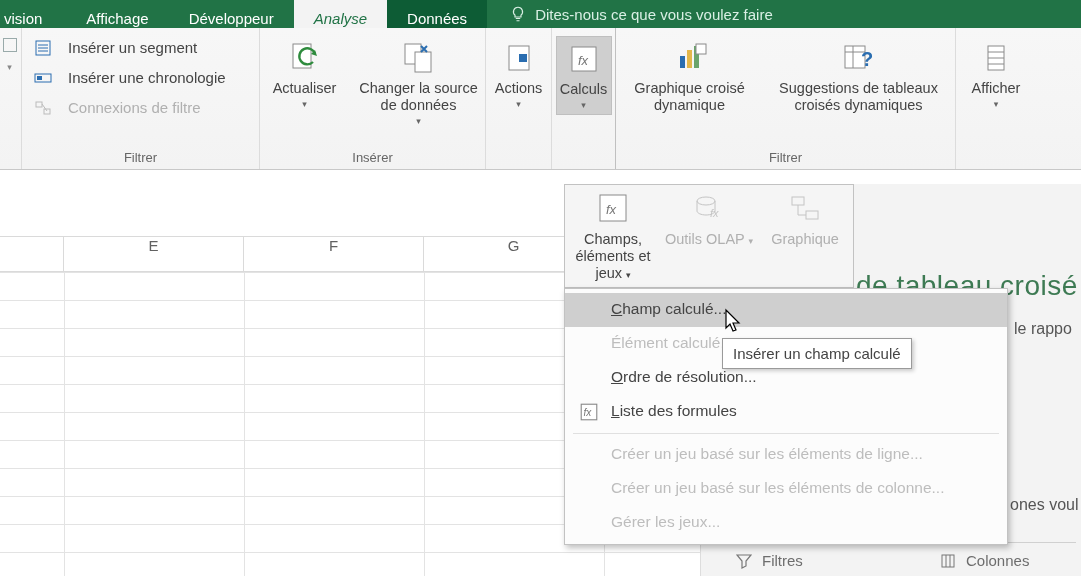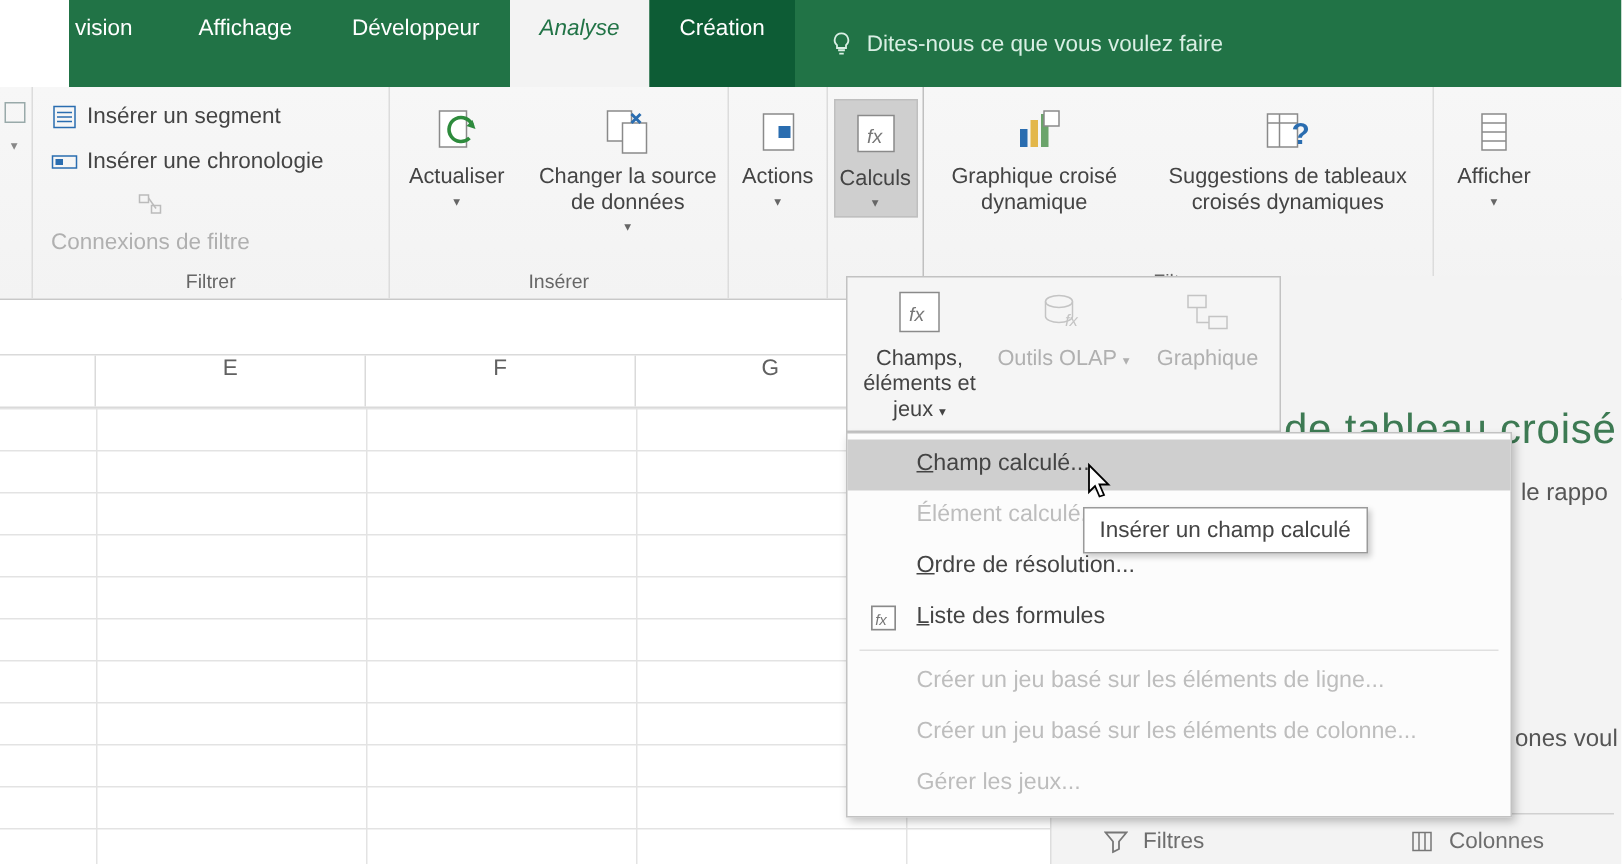--- a/index.html
+++ b/index.html
@@ -1,33 +1,33 @@
 <!DOCTYPE html>
 <html><head>
 <meta charset="utf-8">
 <style>
 * { box-sizing: border-box; margin: 0; padding: 0; font-family: 'Segoe UI', Tahoma, sans-serif; }
 body { width: 1081px; height: 576px; overflow: hidden; background: #fff; font-size: 14px; color: #444; position: relative; }
 
 
-.tabs { display: flex; align-items: stretch; height: 58px; background: #217346; color: #fff; margin-left: 46px; }
+.tabs { display: flex; align-items: stretch; height: 28px; background: #217346; color: #fff; }
 .tab { padding: 10px 20px 8px 20px; font-size: 15px; cursor: pointer; position: relative; }
 .tab.first { padding-left: 4px; padding-right: 24px; }
 .tab.active { background: #f3f3f3; color: #217346; font-style: italic; }
 .tab.alt { background: #0d5c35; }
 .tell-me { flex: 1; display: flex; align-items: center; padding-left: 22px; gap: 8px; color: #d9efe4; font-size: 15px; }
 
 
 .ribbon { display: flex; height: 142px; border-bottom: 1px solid #c8c8c8;
   background: linear-gradient(#f7f7f7,#f3f3f3); font-size: 14px; color: #444; }
 .group { display: flex; flex-direction: column; align-items: center; border-right: 1px solid #dcdcdc; padding: 4px 6px 0 6px; }
 .group-body { flex: 1; display: flex; align-items: flex-start; gap: 6px; padding: 4px 2px; }
 .group-label { font-size: 13px; color: #666; padding: 2px 0 4px 0; }
-.small-item { display: flex; align-items: center; gap: 6px; font-size: 15px; line-height: 22px; padding: 1px 4px; white-space: nowrap; }
-.small-item.disabled { color: #b0b0b0; flex-direction: column; }
+.small-item { display: flex; align-items: center; gap: 16px; font-size: 15px; line-height: 22px; padding: 1px 4px; white-space: nowrap; }
+.small-item.disabled { color: #b0b0b0; }
 .ico { width: 18px; height: 18px; display: inline-flex; align-items: center; justify-content: center; }
 .ico svg { width: 18px; height: 18px; }
 
 
 .big-btn { display: flex; flex-direction: column; align-items: center; width: 86px; text-align: center; padding: 4px 2px; cursor: pointer; }
 .big-btn .bicon { width: 36px; height: 36px; margin-bottom: 4px; display:flex; align-items:center; justify-content:center; }
 .big-btn .bicon svg { width: 36px; height: 36px; }
 .big-btn .lbl { font-size: 14.5px; line-height: 17px; }
 .wide { width: 140px; }
 .xw { width: 170px; }
@@ -79,21 +79,21 @@
 .funnel { width:16px; height:16px; }
 </style>
 </head>
 <body>
 
 <div class="tabs">
   <div class="tab first">vision</div>
   <div class="tab">Affichage</div>
   <div class="tab">Développeur</div>
   <div class="tab active">Analyse</div>
-  <div class="tab alt">Création</div>
+  <div class="tab alt">Données</div>
   <div class="tell-me">
     <span class="ico">
       <svg viewBox="0 0 24 24">
           <path fill="none" stroke="#d9efe4" stroke-width="1.6" d="M9 18h6M10 21h4M12 3a6 6 0 00-4 10.5V16h8v-2.5A6 6 0 0012 3z"></path>
         </svg>
     </span>
     <span>Dites-nous ce que vous voulez faire</span>
   </div>
 </div>
 
@@ -273,21 +273,21 @@
     <div class="gridline-h" style="top:196px;"></div>
     <div class="gridline-h" style="top:224px;"></div>
     <div class="gridline-h" style="top:252px;"></div>
     <div class="gridline-h" style="top:280px;"></div>
   </div>
 
   <div class="right-block" style="left:700px; top:0; width:381px; height:392px;"></div>
 
   <div class="right-frag" style="left:856px; top:86px; font-size:28px; color:#3d7a53; letter-spacing:.5px; white-space:nowrap; width:230px; overflow:hidden;">de tableau croisé</div>
   <div style="position:absolute; left:1014px; top:136px; font-size:16px; color:#555;">le rappo</div>
-  <div style="position:absolute; left:1010px; top:300px; font-size:16px; color:#555;">ones voul</div>
+  <div style="position:absolute; left:1010px; top:312px; font-size:16px; color:#555;">ones voul</div>
 
   <div class="flrow" style="left:736px; top:368px;">
     <svg class="funnel" viewBox="0 0 16 16">
         <path d="M1 2h14l-5 6v5l-4 2v-7z" fill="none" stroke="#777" stroke-width="1.2"></path>
       </svg>
     <span>Filtres</span>
   </div>
   <div class="flrow" style="left:940px; top:368px;">
     <svg class="funnel" viewBox="0 0 16 16">
         <rect x="2" y="2" width="12" height="12" fill="none" stroke="#777"></rect>

